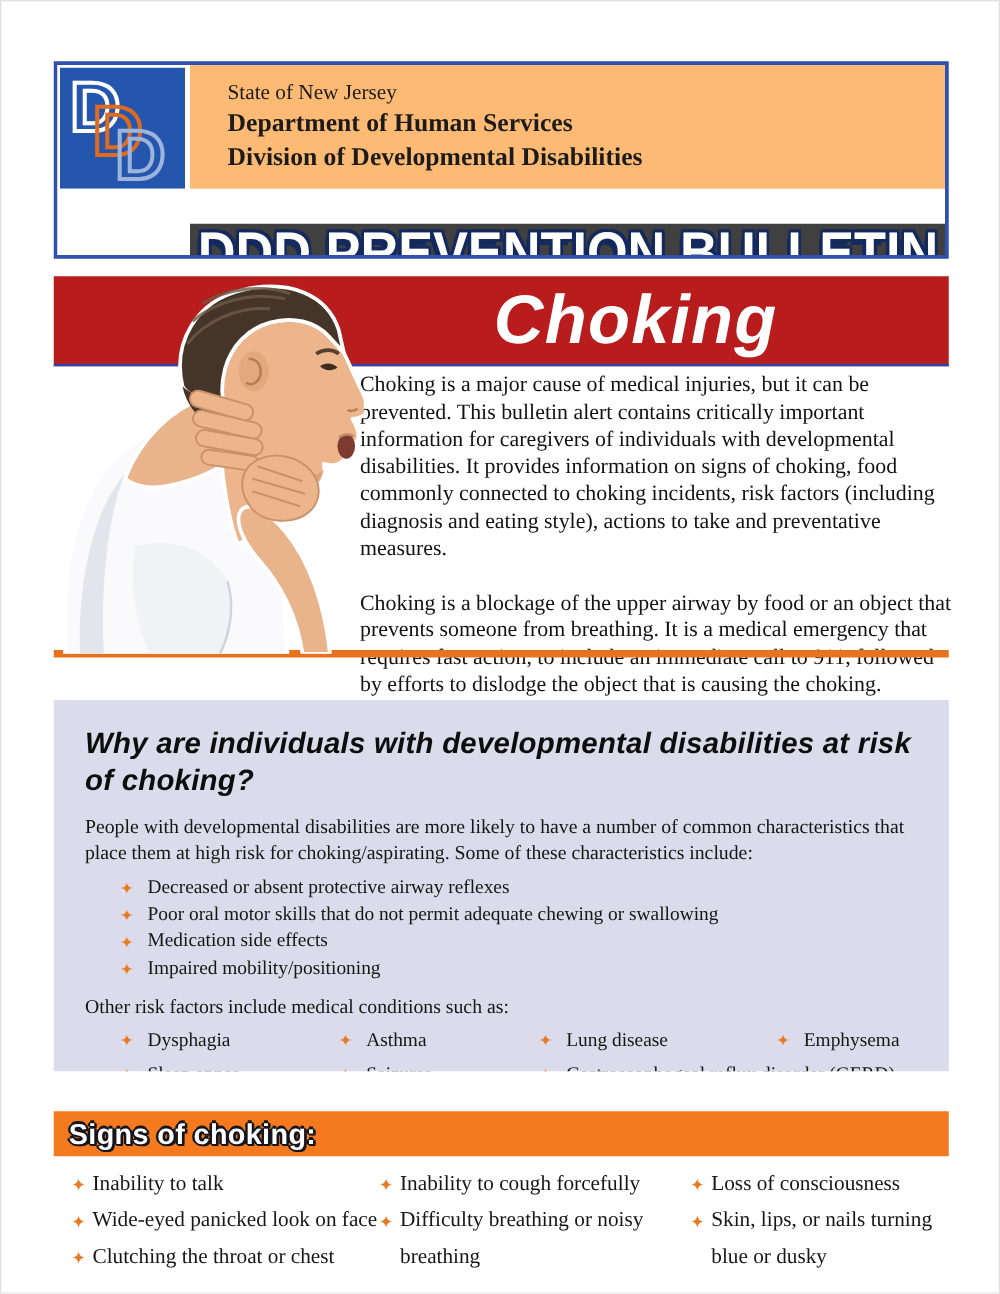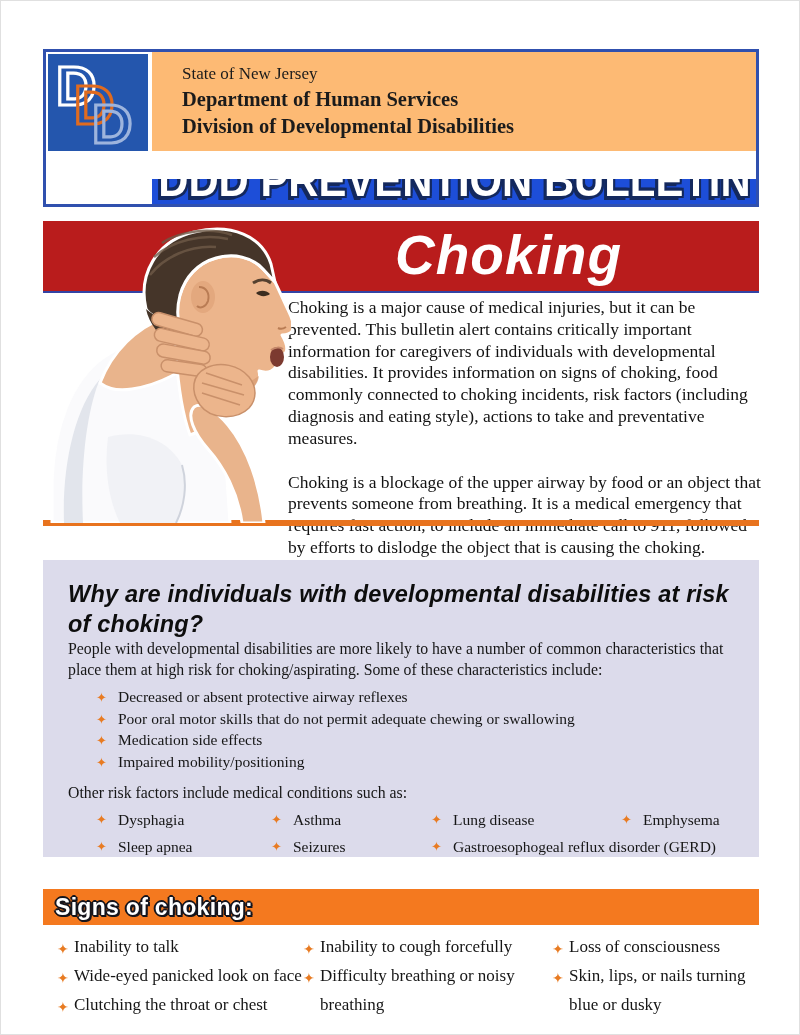--- a/index.html
+++ b/index.html
@@ -25,21 +25,21 @@
     padding-top:5px;
   }
   .header-right { flex:1; display:flex; flex-direction:column; }
   .agency {
     background:#fdba74; height:99px; padding:9px 0 0 30px;
     font-family:"Liberation Serif", serif; color:#1b1b1b;
   }
   .agency .line1 { font-size:17px; line-height:25px; }
   .agency .line2, .agency .line3 { font-size:20.5px; line-height:27px; font-weight:bold; }
   .ddd-banner {
-    flex:1; background:#1d4ed8; display:flex; align-items:flex-end; justify-content:center;
+    flex:1; background:#404040; display:flex; align-items:flex-start; justify-content:center;
     overflow:hidden;
     margin-top:28px;
   }
   .ddd-banner .banner-text {
     font-family:"Liberation Sans", sans-serif; font-weight:bold; font-size:41px;
     color:#ffffff; letter-spacing:0px; white-space:nowrap;
     transform:scale(1.02,1.12);
     text-shadow:
       -2px 0 0 #14295e, 2px 0 0 #14295e, 0 -2px 0 #14295e, 0 2px 0 #14295e,
       -2px -2px 0 #14295e, 2px -2px 0 #14295e, -2px 2px 0 #14295e, 2px 2px 0 #14295e,
@@ -74,21 +74,21 @@
     position:absolute; left:42px; top:519px; width:716px; height:6px; background:#e8731e;
   }
 
   
   .risk-box {
     position:absolute; left:42px; top:559px; width:716px; height:297px;
     background:#dcdbeb; padding:19px 26px 0 25px; overflow:hidden;
   }
   .risk-heading {
     font-family:"Liberation Sans", sans-serif; font-weight:bold; font-style:italic;
-    font-size:23.5px; line-height:30px; color:#0d0d0d; 
+    font-size:23.5px; line-height:30px; color:#0d0d0d; margin-bottom:13px;
     letter-spacing:0.2px;
   }
   .risk-intro { font-size:15.8px; line-height:20.5px; margin-bottom:6px; }
   .char-list { list-style:none; margin-left:28px; }
   .char-list li { font-size:15.5px; line-height:21.5px; position:relative; padding-left:22px; }
   .bullet { color:#e87b22; font-size:13px; }
   .char-list .bullet, .signs-col .bullet { position:absolute; left:0; top:1px; }
   .other-intro { font-size:15.8px; line-height:20px; margin-top:11px; margin-bottom:5px; }
   .cond-row { display:flex; margin-left:28px; margin-top:7px; }
   .cond-item { position:relative; padding-left:22px; font-size:15.5px; line-height:20px; }

